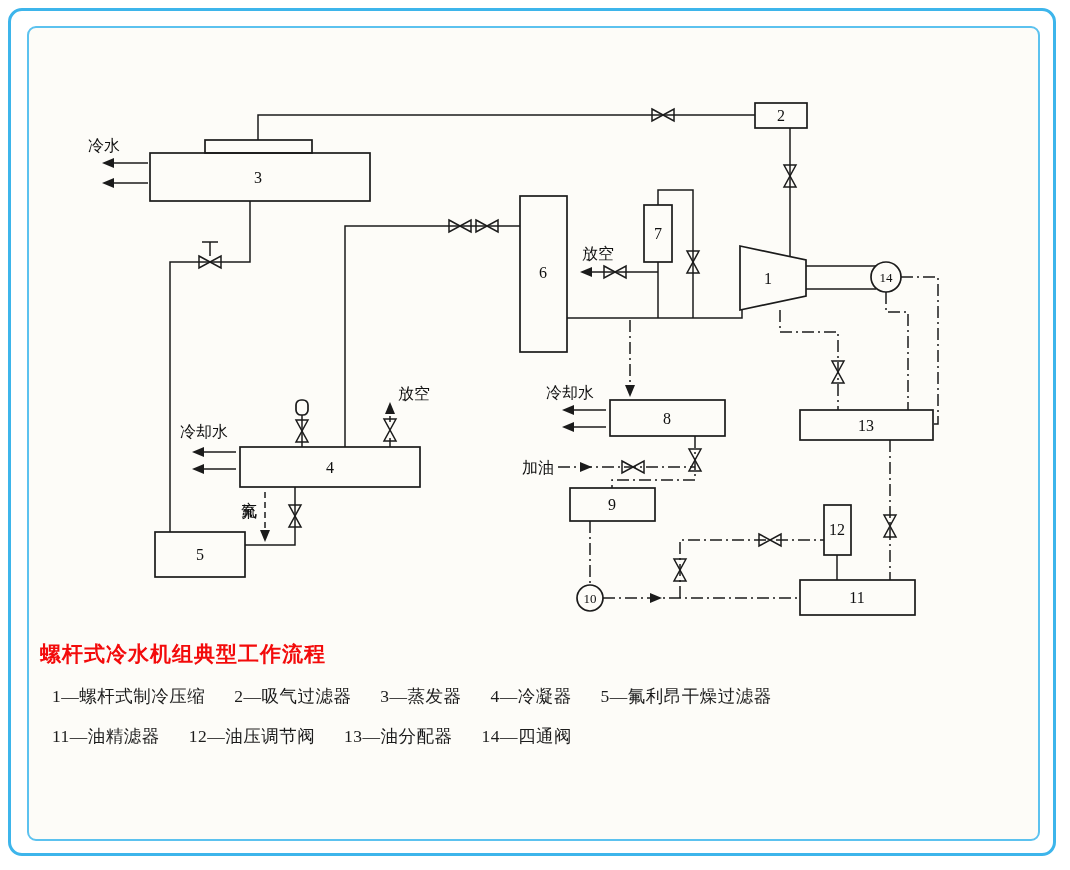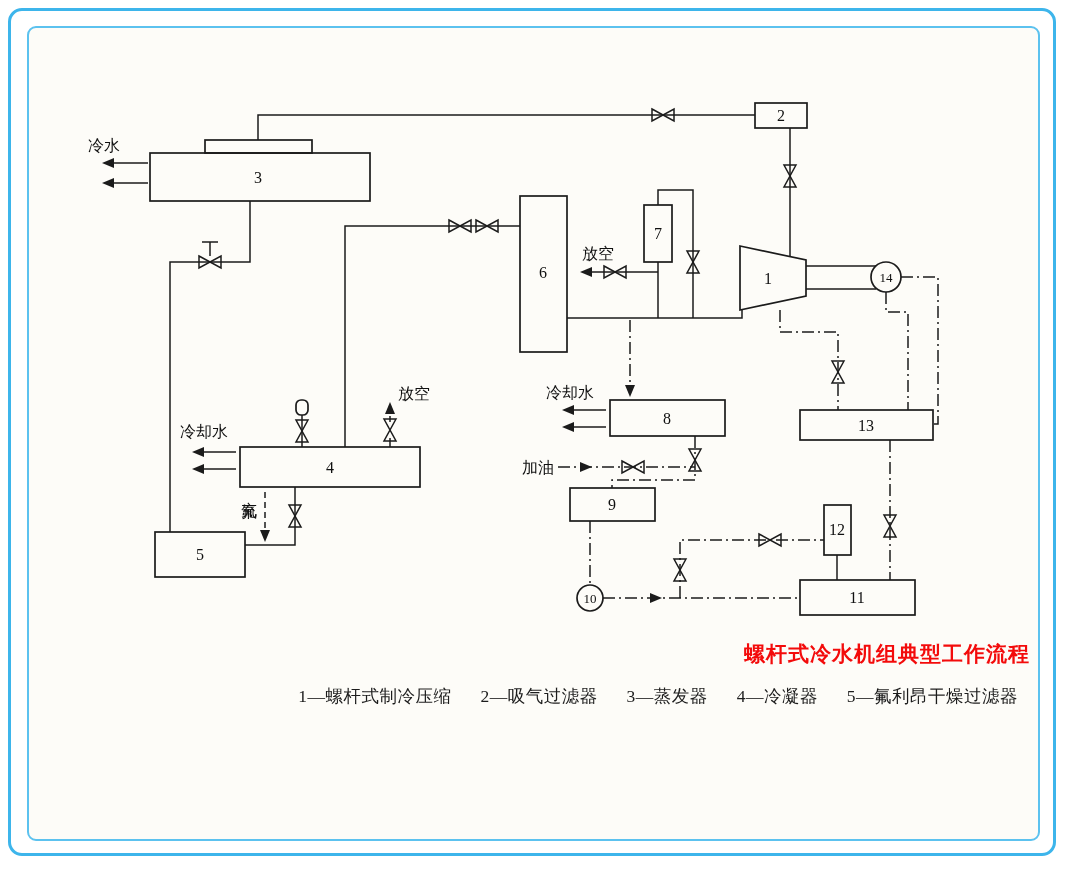--- a/index.html
+++ b/index.html
@@ -9,23 +9,23 @@
         border:3px solid #3db5eb;border-radius:14px;box-sizing:border-box;}
   .border-inner{position:absolute;left:27px;top:26px;width:1013px;height:815px;
         border:2px solid #5cc2ef;border-radius:9px;box-sizing:border-box;background:#fdfcf8;}
   svg.diagram{position:absolute;left:0;top:0;}
   .box{stroke:#1b1b1b;stroke-width:1.7;fill:none;}
   .pipe{stroke:#1b1b1b;stroke-width:1.5;fill:none;}
   .oil{stroke-dasharray:12 4 2 4;}
   .dash{stroke-dasharray:6 4;}
   .num{font:16px "Liberation Serif","DejaVu Serif",serif;fill:#101010;text-anchor:middle;}
   .dlabel{font:16px "Liberation Serif","DejaVu Serif",serif;fill:#101010;}
-  .caption{position:absolute;left:40px;width:990px;top:640px;text-align:right;
+  .caption{position:absolute;left:40px;width:990px;top:640px;text-align:left;
         font-size:21px;font-weight:bold;color:#f30b0b;letter-spacing:1px;}
-  .legend{position:absolute;left:40px;width:990px;top:684px;text-align:right;color:#1c1c1c;}
+  .legend{position:absolute;left:40px;width:990px;top:684px;text-align:left;color:#1c1c1c;}
   .legend-row{font-size:17.5px;margin-bottom:16px;letter-spacing:.5px;}
   .legend-row span{margin:0 12px;white-space:nowrap;}
   .vlabel{position:absolute;left:238px;top:488px;writing-mode:vertical-rl;
         font-size:16px;letter-spacing:3px;color:#101010;}
 </style>
 </head>
 <body>
 
 <div class="page">
   <div class="border-outer"></div>
@@ -175,14 +175,20 @@
   <div class="caption">螺杆式冷水机组典型工作流程</div>
 
   <div class="legend">
     <div class="legend-row">
       <span>1—螺杆式制冷压缩</span>
       <span>2—吸气过滤器</span>
       <span>3—蒸发器</span>
       <span>4—冷凝器</span>
       <span>5—氟利昂干燥过滤器</span>
     </div>
+    <div class="legend-row">
+      <span>11—油精滤器</span>
+      <span>12—油压调节阀</span>
+      <span>13—油分配器</span>
+      <span>14—四通阀</span>
+    </div>
   </div>
 </div>
 
 </body></html>

